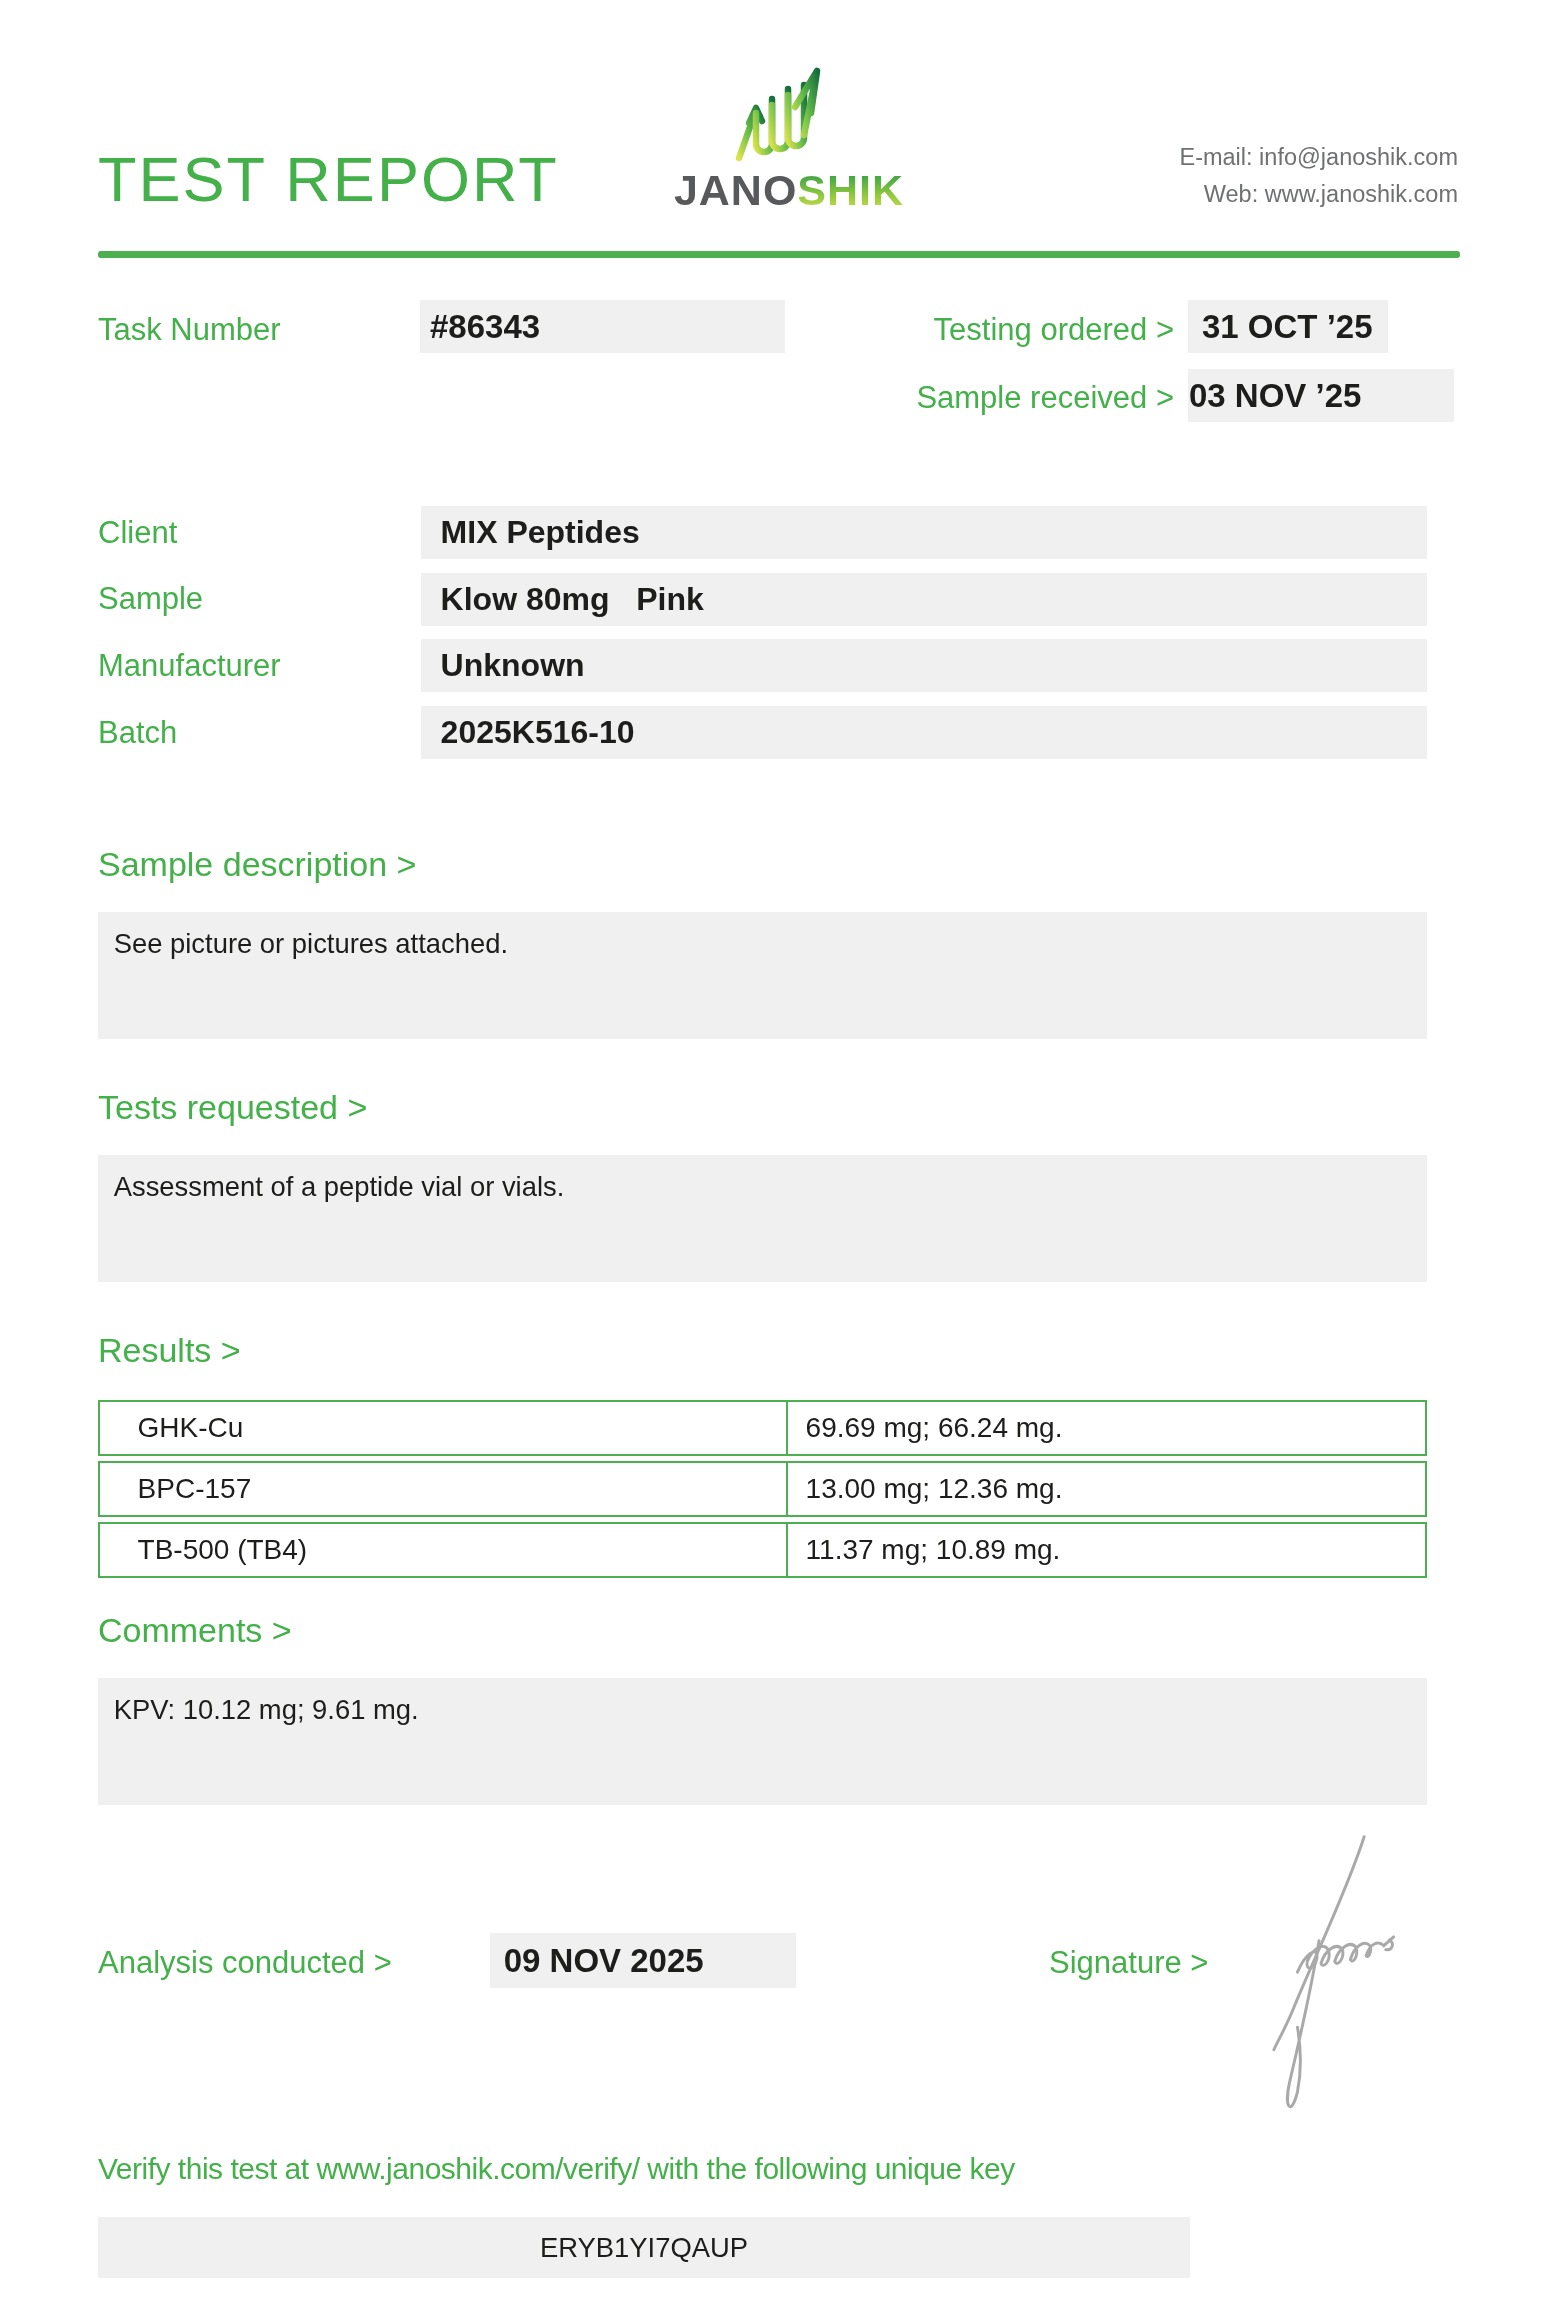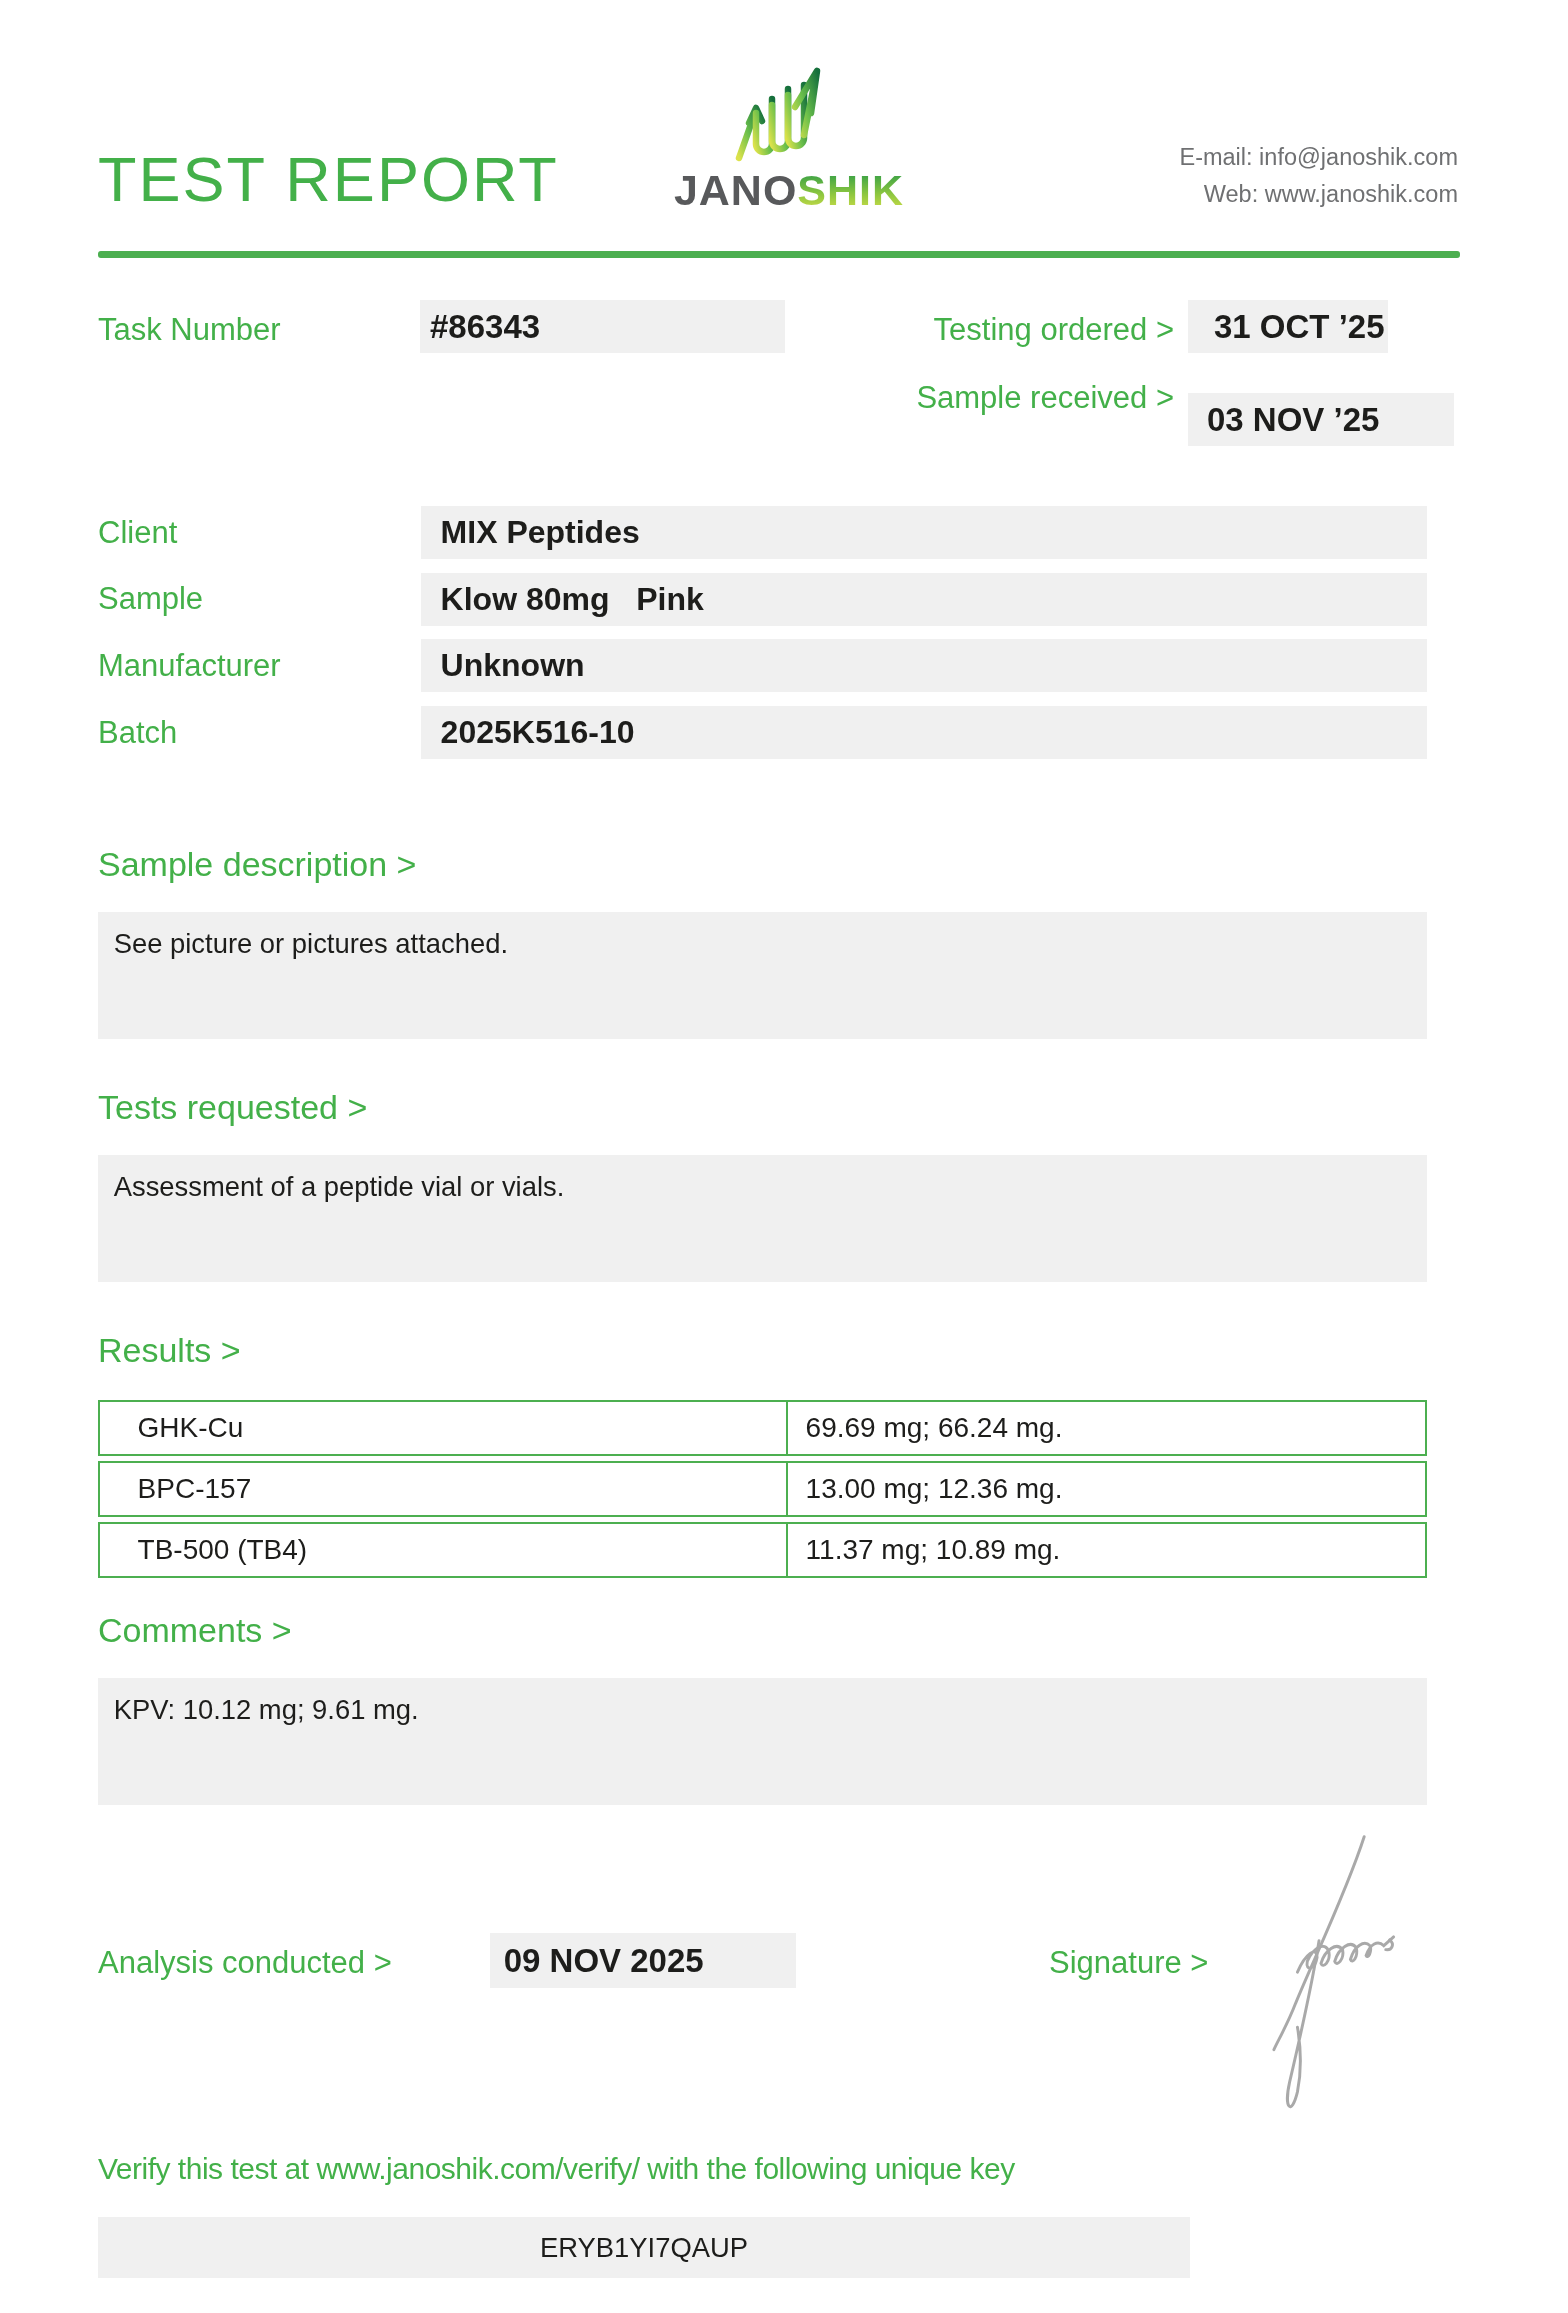--- a/index.html
+++ b/index.html
@@ -24,23 +24,23 @@
   .contact{position:absolute;right:110px;top:139px;text-align:right;color:var(--gray);font-size:23.5px;line-height:37px;}
   .rule{position:absolute;left:98px;top:251px;width:1362px;height:6.9px;background:var(--rule);border-radius:2.9px;}
 
   .green-label{position:absolute;color:var(--green);font-size:31px;}
   .value-box{position:absolute;background:var(--box);font-size:33px;font-weight:700;color:var(--dark);
     display:flex;align-items:center;padding-left:10px;box-sizing:border-box;white-space:pre-wrap;}
 
   .task-label{left:98px;top:312px;}
   .task-box{left:420px;top:300px;width:365px;height:53px;}
   .ordered-label{left:853px;top:312px;width:321px;text-align:right;}
-  .ordered-box{left:1188px;top:300px;width:200px;height:53px;padding-left:26px;}
+  .ordered-box{left:1188px;top:300px;width:200px;height:53px;padding-left:14px;}
   .received-label{left:853px;top:380px;width:321px;text-align:right;}
-  .received-box{left:1188px;top:369px;width:266px;height:53px;padding-left:19px;margin-top:24px;}
+  .received-box{left:1188px;top:369px;width:266px;height:53px;padding-left:1px;}
 
   .info-rows{position:absolute;left:98px;top:506px;width:1329px;}
   .info-row{display:flex;align-items:center;height:53px;margin-bottom:13.7px;}
   .info-label{width:323px;color:var(--green);font-size:31px;}
   .info-value{flex:1;height:53px;background:var(--box);display:flex;align-items:center;padding-left:19.6px;
     font-size:32px;font-weight:700;white-space:pre-wrap;box-sizing:border-box;}
 
   .sec-heading{position:absolute;left:98px;color:var(--green);font-size:34px;}
   .sec-box{position:absolute;left:98px;width:1329px;height:127px;background:var(--box);box-sizing:border-box;
     padding:15.7px 19.6px 0 15.7px;font-size:27.4px;color:var(--dark);white-space:pre-wrap;}

